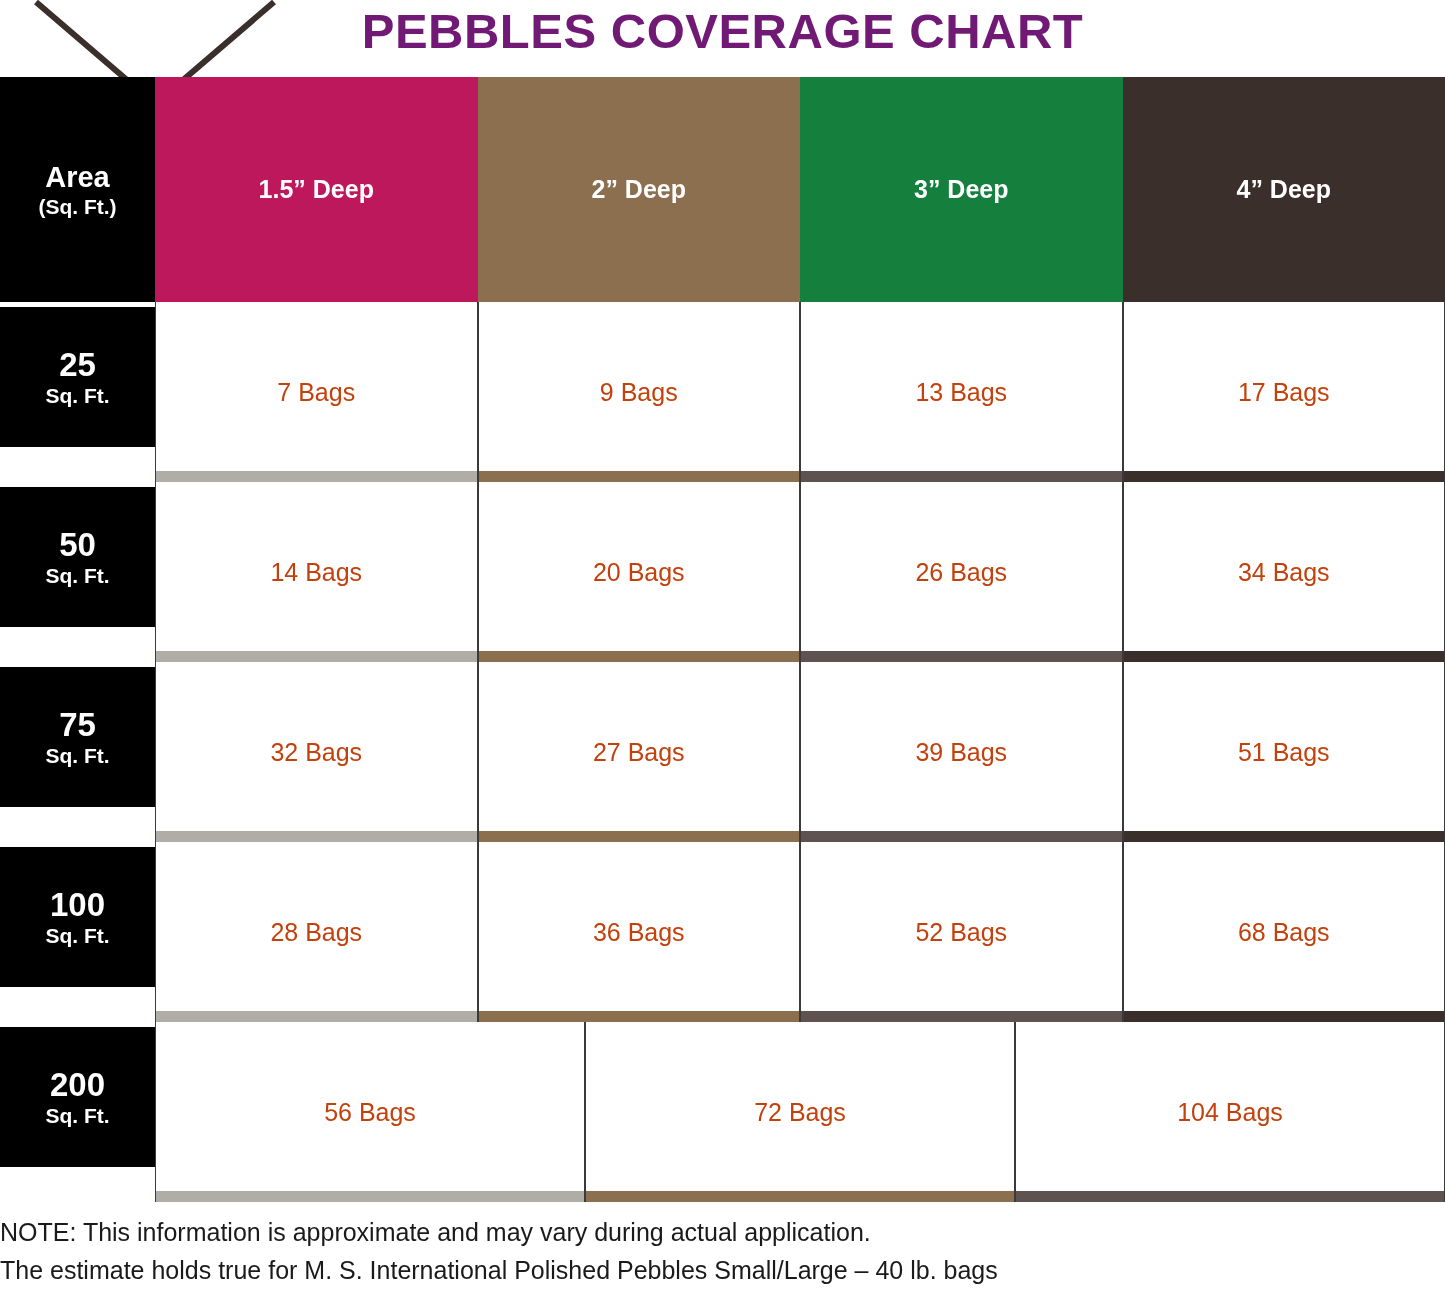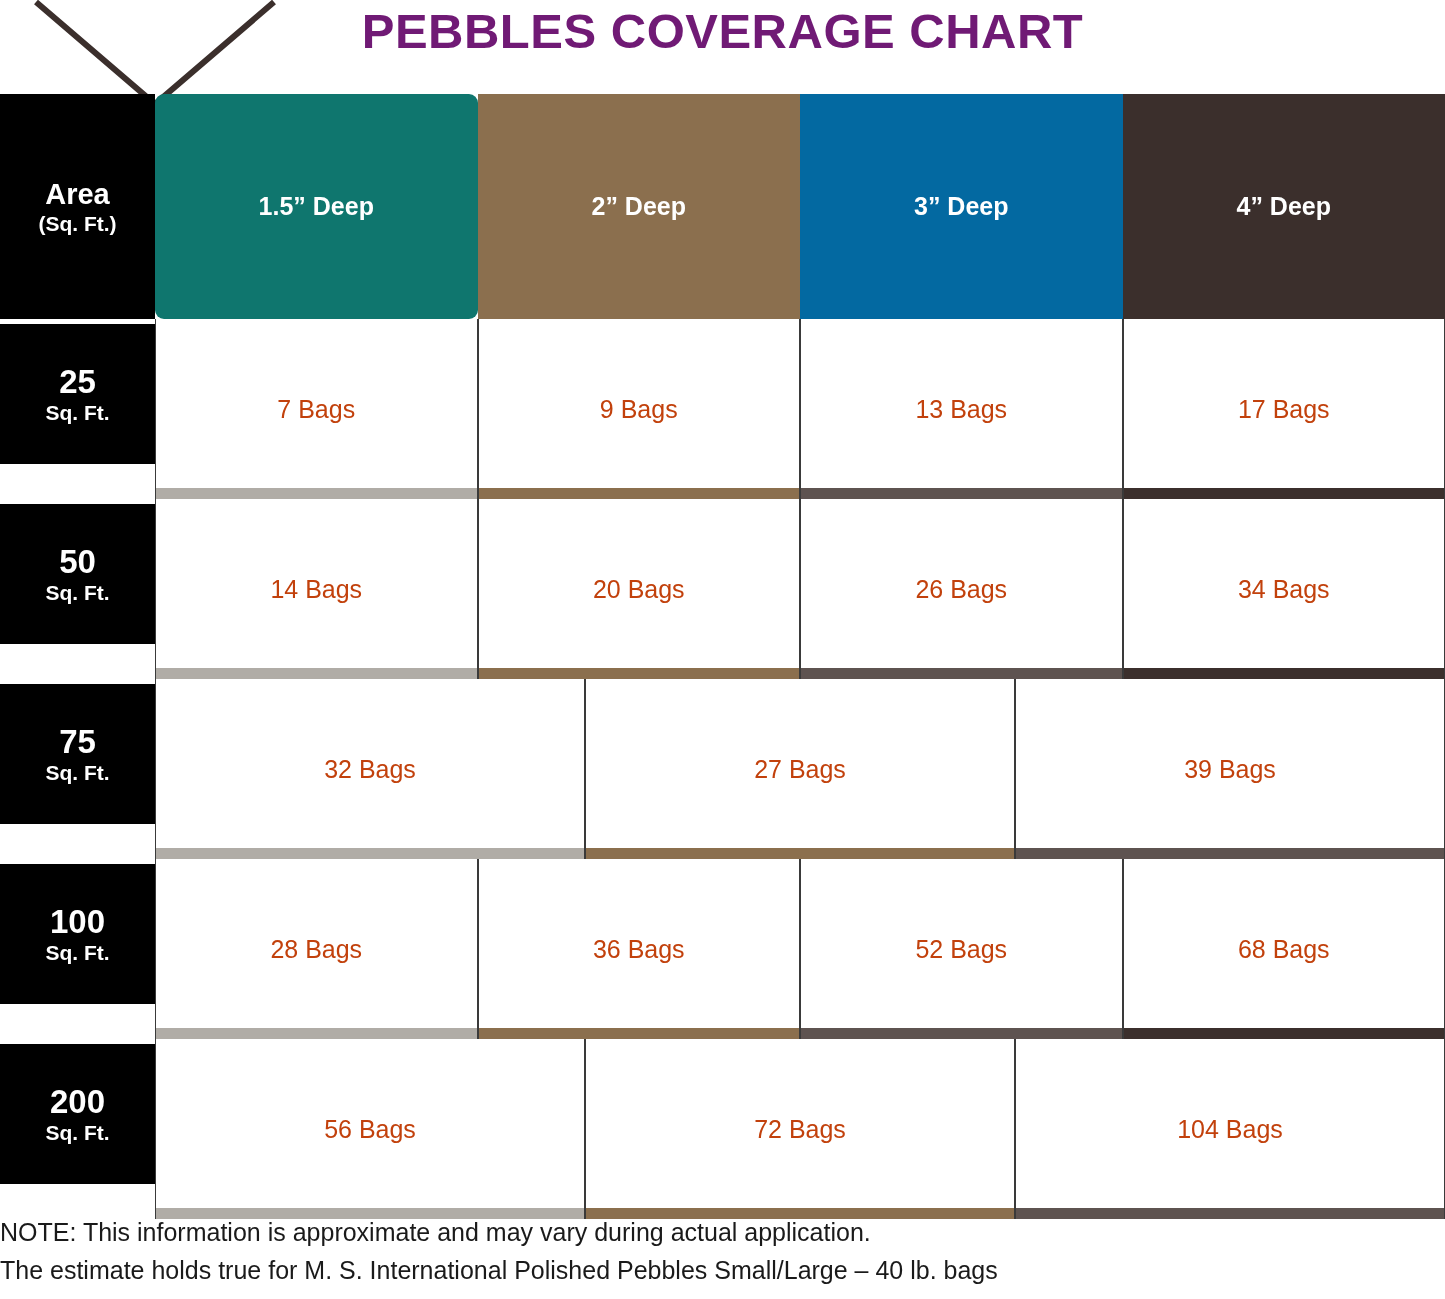--- a/index.html
+++ b/index.html
@@ -42,21 +42,21 @@
     position: absolute;
     left: 18px;
     top: 0px;
     width: 260px;
     height: 110px;
   }
 
   .grid {
     position: absolute;
     left: 0;
-    top: 94px;
+    top: 77px;
     width: 1445px;
   }
 
   .row {
     position: relative;
     display: flex;
     width: 1445px;
   }
 
   .cell-area {
@@ -171,27 +171,27 @@
     <polyline points="18,2 137,104 256,2" fill="none" stroke="#3b2f2c" stroke-width="6"></polyline>
   </svg>
 
   <div class="grid">
 
     <div class="row header-row">
       <div class="cell-area">
         <span class="area-title">Area</span>
         <span class="area-sub">(Sq. Ft.)</span>
       </div>
-      <div class="cell-head" style="background:#0f766e;border-radius:9px;">
+      <div class="cell-head" style="background:#be185d;">
         <span>1.5” Deep</span>
       </div>
       <div class="cell-head" style="background:#8b6f4e;">
         <span>2” Deep</span>
       </div>
-      <div class="cell-head" style="background:#0369a1;">
+      <div class="cell-head" style="background:#15803d;">
         <span>3” Deep</span>
       </div>
       <div class="cell-head" style="background:#3b2f2c;">
         <span>4” Deep</span>
       </div>
     </div>
 
     <div class="row data-row">
       <div class="cell-area">
         <span class="area-num">25</span>
@@ -247,20 +247,24 @@
         <span>32 Bags</span>
         <div class="underline" style="background:#b0aca6;"></div>
       </div>
       <div class="cell-val">
         <span>27 Bags</span>
         <div class="underline" style="background:#8b6f4e;"></div>
       </div>
       <div class="cell-val">
         <span>39 Bags</span>
         <div class="underline" style="background:#5e5350;"></div>
+      </div>
+      <div class="cell-val">
+        <span>51 Bags</span>
+        <div class="underline" style="background:#3b2f2c;"></div>
       </div>
     </div>
 
     <div class="row data-row">
       <div class="cell-area">
         <span class="area-num">100</span>
         <span class="area-unit">Sq. Ft.</span>
       </div>
       <div class="cell-val">
         <span>28 Bags</span>

